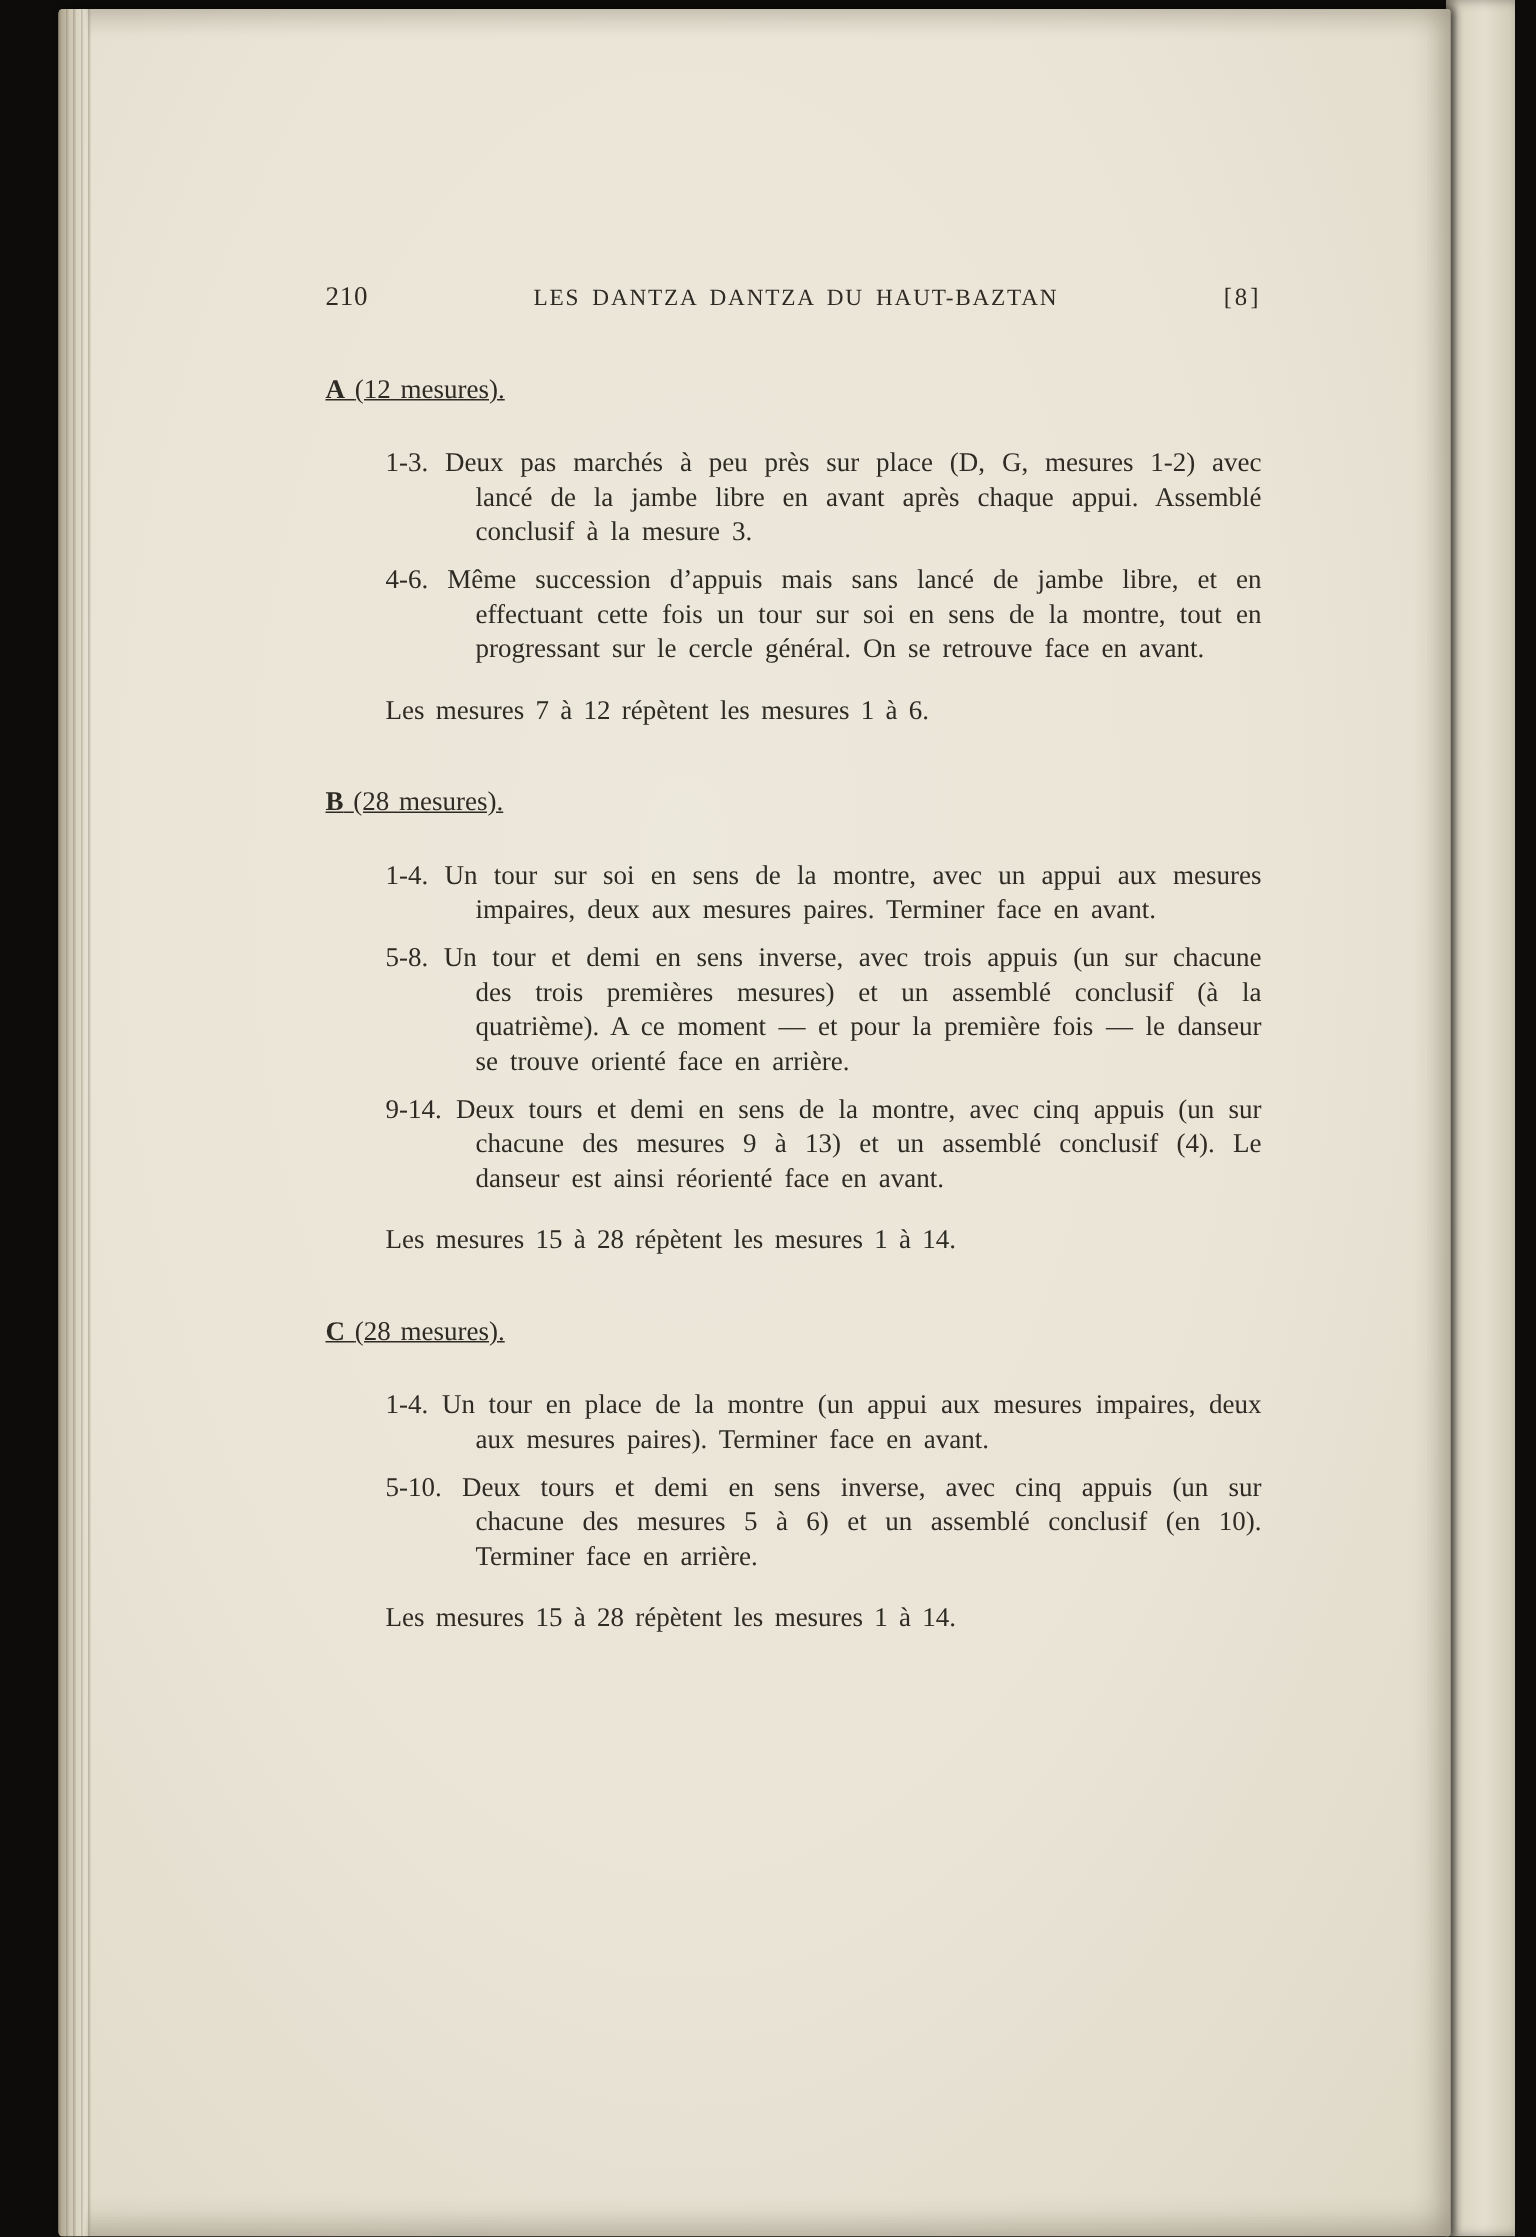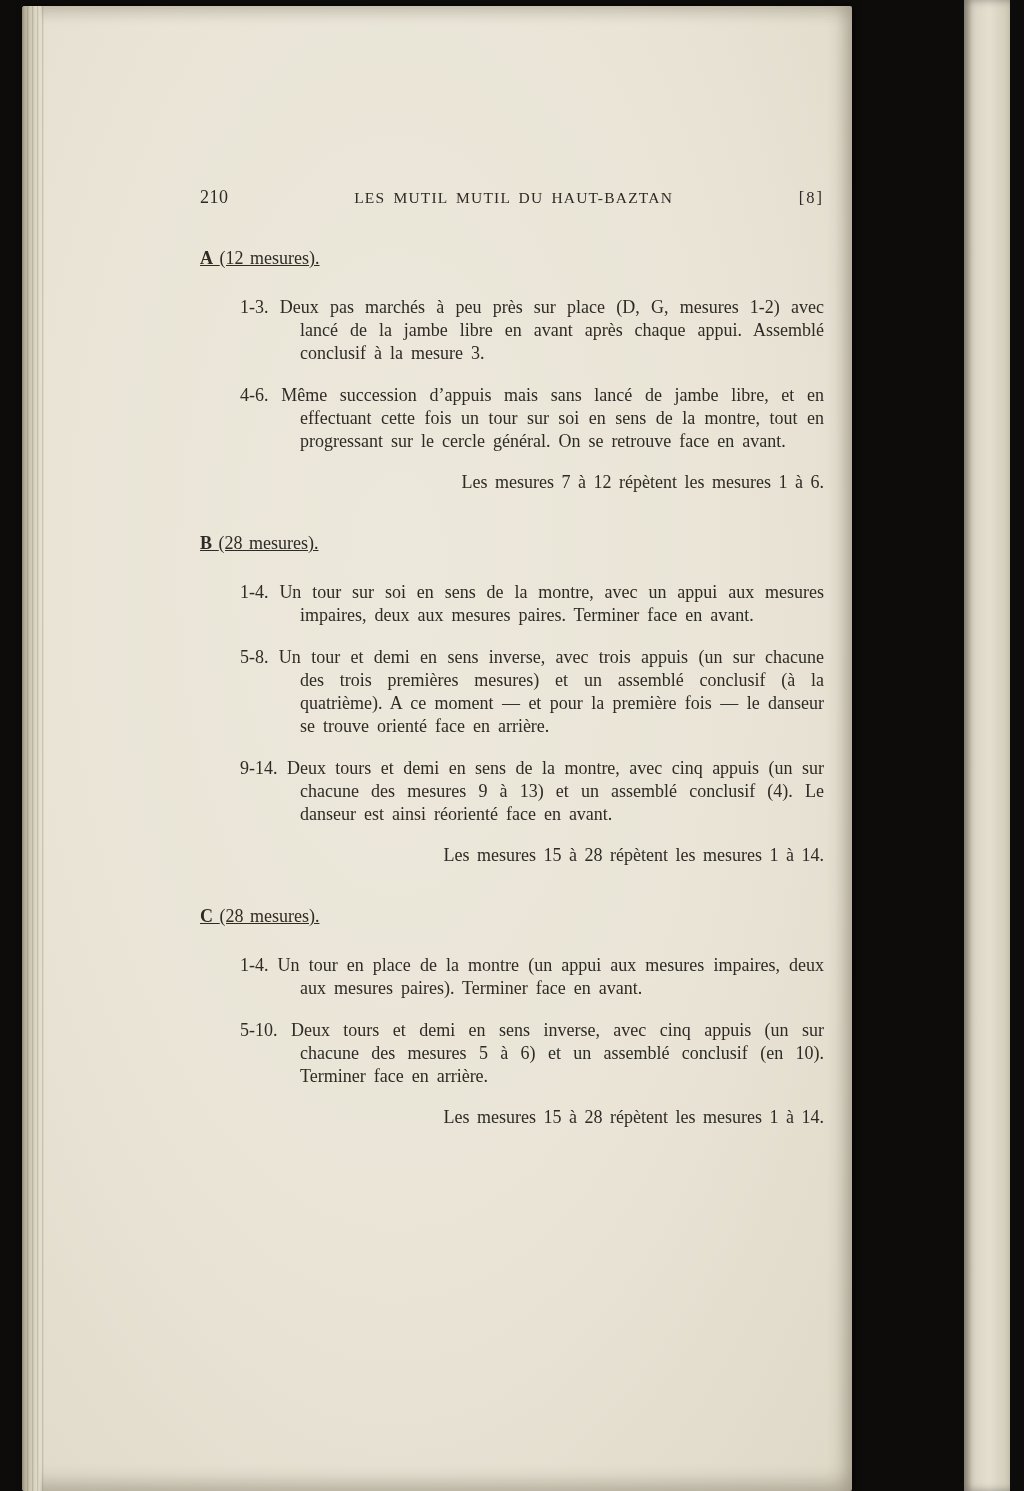--- a/index.html
+++ b/index.html
@@ -26,23 +26,23 @@
     left: 964px;
     top: 0;
     width: 46px;
     height: 1491px;
     background: linear-gradient(90deg, #b7b09d 0%, #d9d3c2 18%, #e4dfcf 55%, #cfc9b6 100%);
     box-shadow: inset 4px 0 8px rgba(0,0,0,0.35);
   }
   
   .page {
     position: absolute;
-    left: 22px;
+    left: 39px;
     top: 6px;
-    width: 830px;
+    width: 928px;
     height: 1485px;
     background: radial-gradient(ellipse at 45% 38%, #ece8db 0%, #e9e4d6 55%, #ded8c7 100%);
     box-shadow:
       inset -10px 0 16px rgba(60,50,30,0.20),
       inset 0 10px 12px rgba(60,50,30,0.10),
       inset 0 -12px 16px rgba(60,50,30,0.16),
       2px 0 6px rgba(0,0,0,0.6);
     border-radius: 3px 2px 2px 3px;
   }
   
@@ -102,44 +102,43 @@
     font-weight: bold;
   }
   .item {
     margin: 0;
     padding-left: 100px;
     text-indent: -60px;
     text-align: justify;
     word-spacing: 3.5px;
   }
   .item + .item {
-    margin-top: 19px;
+    margin-top: 9px;
   }
   .closing {
     margin: 18px 0 0 0;
     padding-left: 40px;
     word-spacing: 3px;
-    text-align: right;
   }
 </style>
 </head>
 <body>
 
 <div class="scan">
 
   <div class="facing-page"></div>
 
   <div class="page">
     <div class="page-stack"></div>
 
     <div class="content">
 
       <div class="header">
         <span class="pnum">210</span>
-        <span class="rtitle">LES MUTIL MUTIL DU HAUT-BAZTAN</span>
+        <span class="rtitle">LES DANTZA DANTZA DU HAUT-BAZTAN</span>
         <span class="bnum">[8]</span>
       </div>
 
       <div class="section">
         <p class="sec-head"><b class="sec-letter">A</b> <span>(12 mesures).</span></p>
 
         <p class="item"><span class="num">1-3.</span> <span>Deux pas marchés à peu près sur place (D, G, mesures 1-2) avec lancé de la jambe libre en avant après chaque appui. Assemblé conclusif à la mesure 3.</span></p>
 
         <p class="item"><span class="num">4-6.</span> <span>Même succession d’appuis mais sans lancé de jambe libre, et en effectuant cette fois un tour sur soi en sens de la montre, tout en progressant sur le cercle général. On se retrouve face en avant.</span></p>
 

